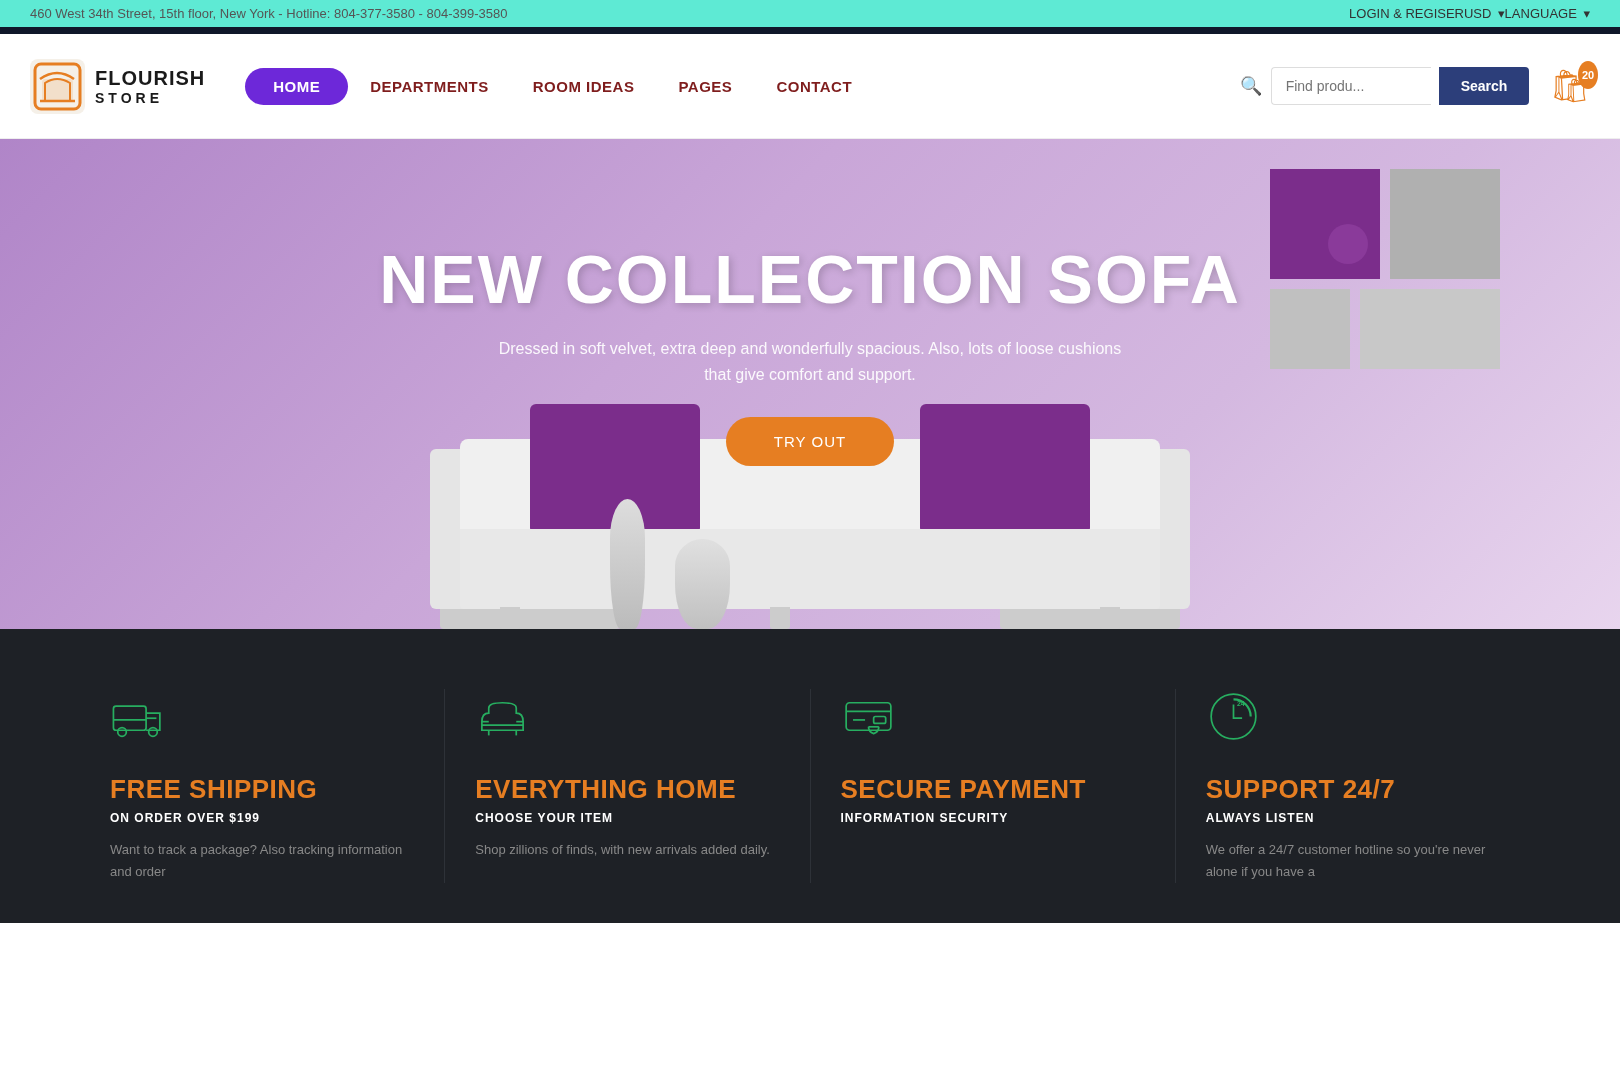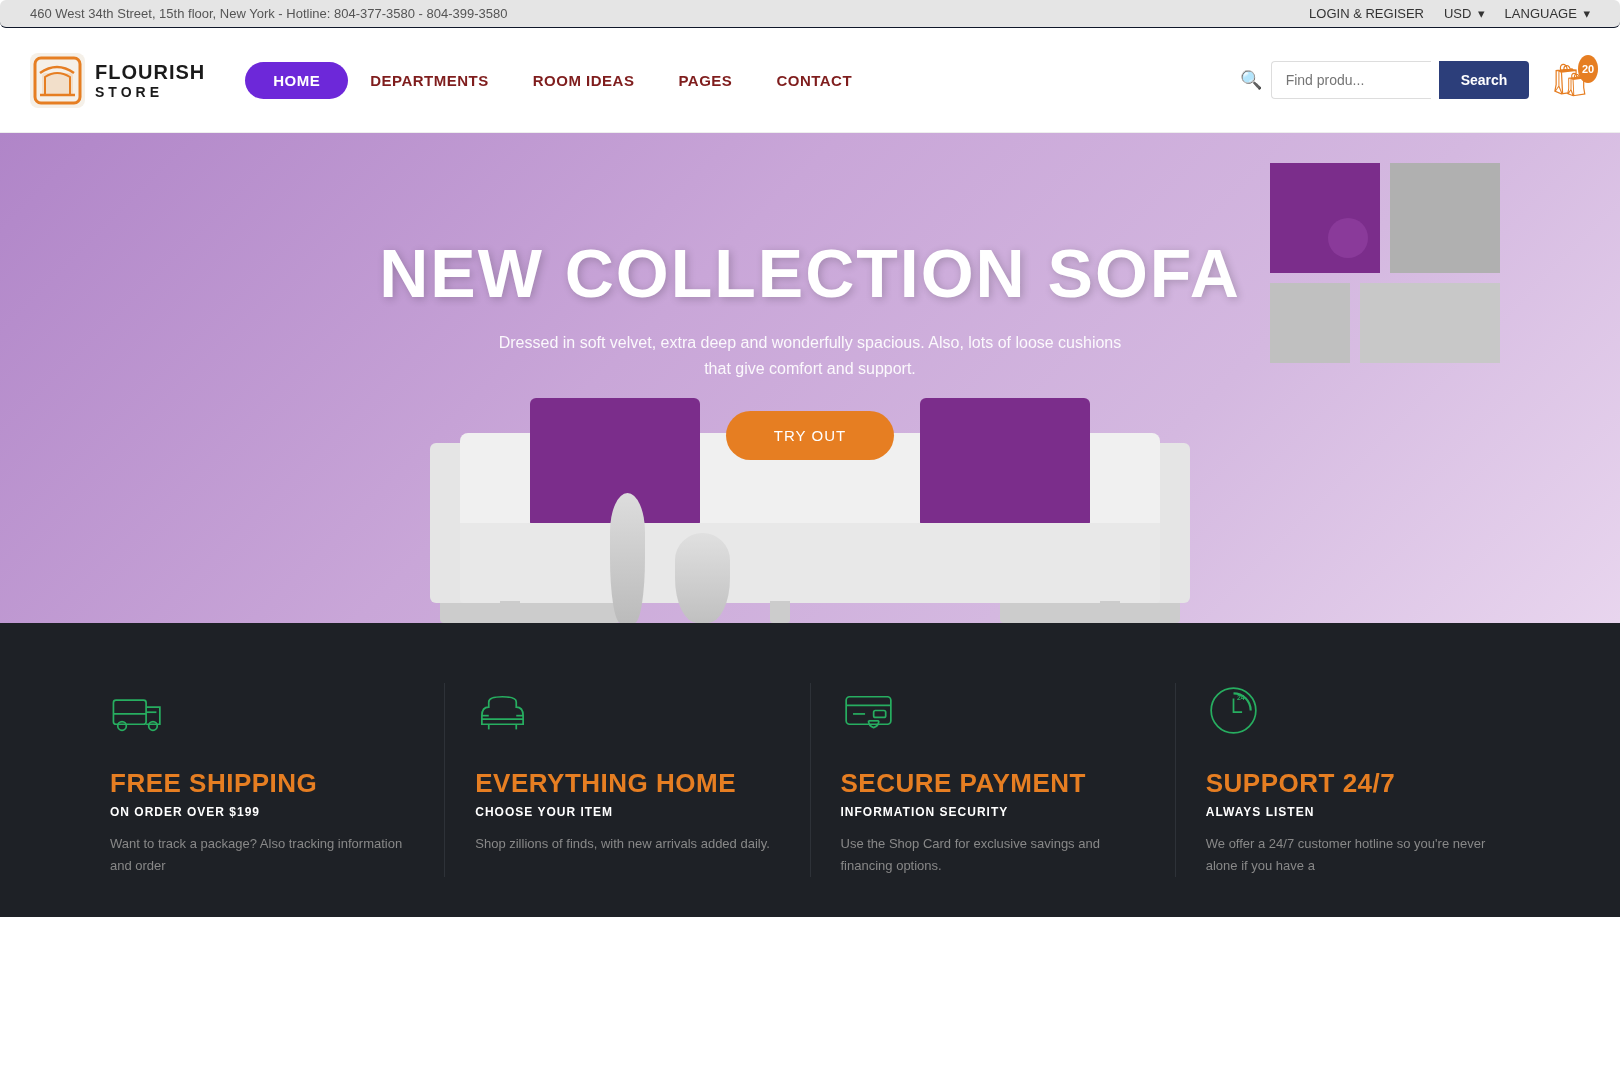--- a/index.html
+++ b/index.html
@@ -1,32 +1,30 @@
 <!DOCTYPE html>
 <html><head>
   <meta charset="utf-8">
   <style>
     * { margin: 0; padding: 0; box-sizing: border-box; }
     body { font-family: Arial, sans-serif; width: 1620px; overflow-x: hidden; }
 
     
     .top-bar {
-      background: #e5e5e5;
-      border-bottom: 1px solid #0f172a;
+      background: #5eead4;
+      border-bottom: 7px solid #0f172a;
       display: flex;
       justify-content: space-between;
       align-items: center;
       padding: 6px 30px;
       font-size: 13px;
       color: #555;
-      border-radius: 6px;
     }
     .top-bar-right {
       display: flex;
-      gap: 20px;
     }
     .top-bar-right span {
       cursor: pointer;
       font-size: 13px;
       color: #333;
     }
     .dropdown-arrow { font-size: 10px; margin-left: 3px; }
 
     
     .header {
@@ -543,21 +541,20 @@
         <rect x="6" y="16" width="52" height="32" rx="4"></rect>
         <path d="M6 26 L58 26"></path>
         <path d="M14 36 L28 36"></path>
         <rect x="38" y="32" width="14" height="8" rx="2"></rect>
         <path d="M32 44 Q32 50 38 52 Q44 50 44 44"></path>
         <path d="M32 44 L44 44"></path>
       </svg>
     </span>
     <div class="feature-title">SECURE PAYMENT</div>
     <div class="feature-subtitle">INFORMATION SECURITY</div>
-    <div class="feature-desc">Use the Shop Card for exclusive savings and financing options.</div>
   </div>
 
   <div class="feature-item">
     <span class="feature-icon">
       <svg viewBox="0 0 64 64" xmlns="http://www.w3.org/2000/svg" stroke="#27ae60" fill="none" stroke-width="2.5">
         <circle cx="32" cy="32" r="26"></circle>
         <path d="M32 12 A20 20 0 0 1 52 32" stroke="#27ae60" stroke-width="2.5"></path>
         <path d="M32 18 L32 34 L42 34"></path>
         <text x="36" y="20" font-size="8" fill="#27ae60" stroke="none" font-weight="bold">24</text>
       </svg>

